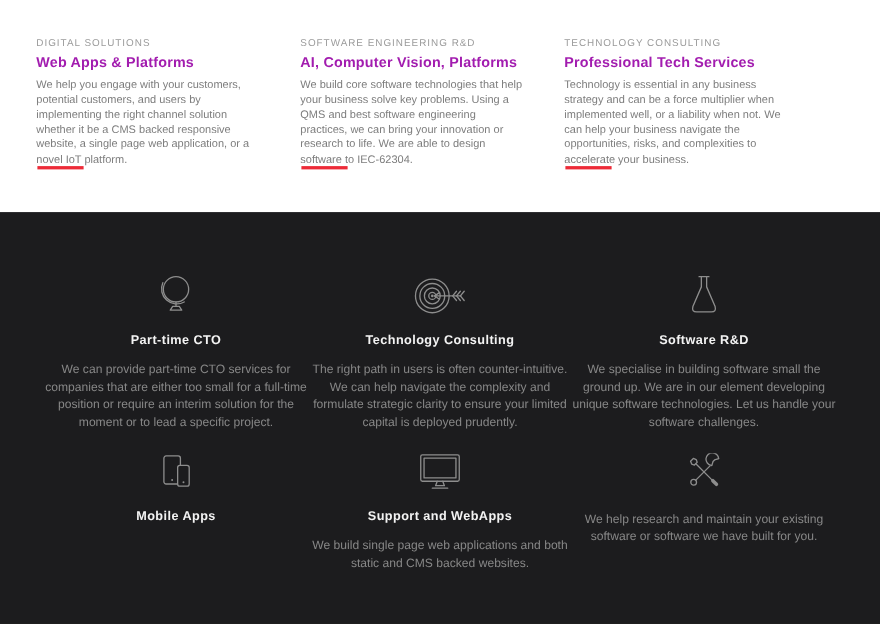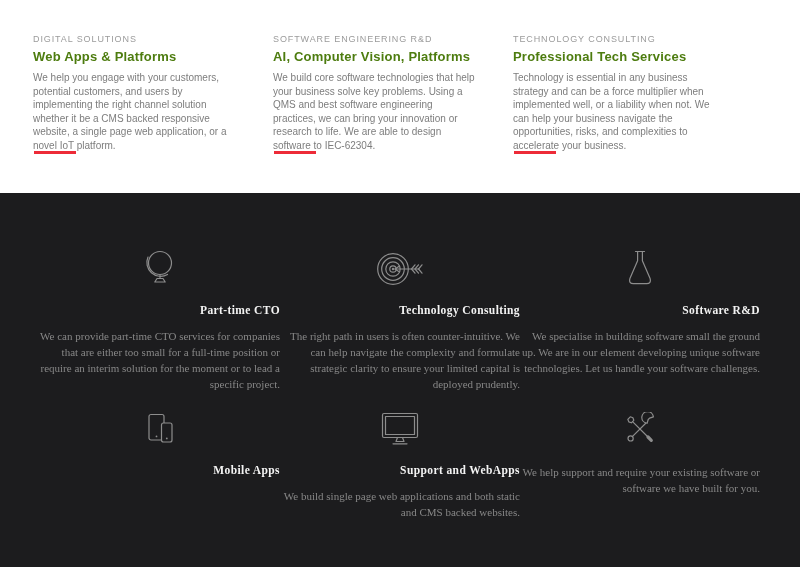--- a/index.html
+++ b/index.html
@@ -10,30 +10,30 @@
   *{box-sizing:border-box; margin:0; padding:0;}
   html,body{background:#2a2a2a;}
   body{font-family:"Liberation Sans", sans-serif; -webkit-font-smoothing:antialiased;}
   .page{width:800px; height:567px; overflow:hidden; background:var(--dark-bg);}
 
   
   .intro{background:var(--light-bg); height:193px; padding:34px 0 0 33px;}
   .intro-grid{display:grid; grid-template-columns:repeat(3,204px); column-gap:36px;}
   .intro-col{position:relative; height:120px;}
   .intro-label{font-size:9px; letter-spacing:0.9px; color:#9b9b9b; margin-bottom:5px;}
-  .intro-title{font-size:13px; font-weight:700; color:#4d7c0f; letter-spacing:0.2px;
+  .intro-title{font-size:13px; font-weight:700; color:#a21caf; letter-spacing:0.2px;
                white-space:nowrap; margin-bottom:7px;}
   .intro-body{font-size:10px; line-height:13.5px; color:#7d7d7d;}
   .intro-divider{position:absolute; left:1px; bottom:0; width:42px; height:3px;
                  background:var(--accent-red);}
 
   
   .services{background:var(--dark-bg); height:374px; padding:53px 40px 0;}
   .services-grid{display:grid; grid-template-columns:repeat(3,1fr); row-gap:14px;}
-  .card{text-align:right;font-family:Liberation Serif, serif;}
+  .card{text-align:center;}
   .icon-wrap{height:46px; margin-bottom:12px; display:flex; align-items:center;
              justify-content:center;}
   .icon-wrap svg{stroke:#8d8d8d; fill:none; stroke-width:1.2; stroke-linecap:round;
                  stroke-linejoin:round;}
   .card-title{font-size:11.5px; font-weight:700; color:#f3f3f3; letter-spacing:0.4px;
               margin-bottom:12px;}
   .card-body{font-size:11px; line-height:16px; color:#878787; max-width:258px; margin:0 auto;}
   .svg-fill{fill:#8d8d8d; stroke:none;}
   .svg-knockout{fill:var(--dark-bg);}
 </style>
@@ -146,19 +146,19 @@
 
             <path d="M4.8 7.3 L7.3 4.8 L9.9 5.8 L10.8 8.3 L8.3 10.8 L5.8 9.9 Z"></path>
             <path d="M9.8 9.8 L24 24"></path>
             <path d="M25 25 L28.3 28.3" style="stroke-width:3.2"></path>
 
             <path d="M23.6 11.1 A5.8 5.8 0 1 1 30.4 4.9 L26.6 6.1 L25.2 7.5 L24.1 11.3 Z"></path>
             <path d="M22.5 11.5 L9.3 24.7"></path>
             <circle cx="7.6" cy="26.4" r="2.6"></circle>
           </svg>
         </div>
-        <p class="card-body">We help support and require your existing software or software we have built for you.</p>
+        <p class="card-body">We help research and maintain your existing software or software we have built for you.</p>
       </div>
 
     </div>
   </section>
 
 </div>
 
 </body></html>

